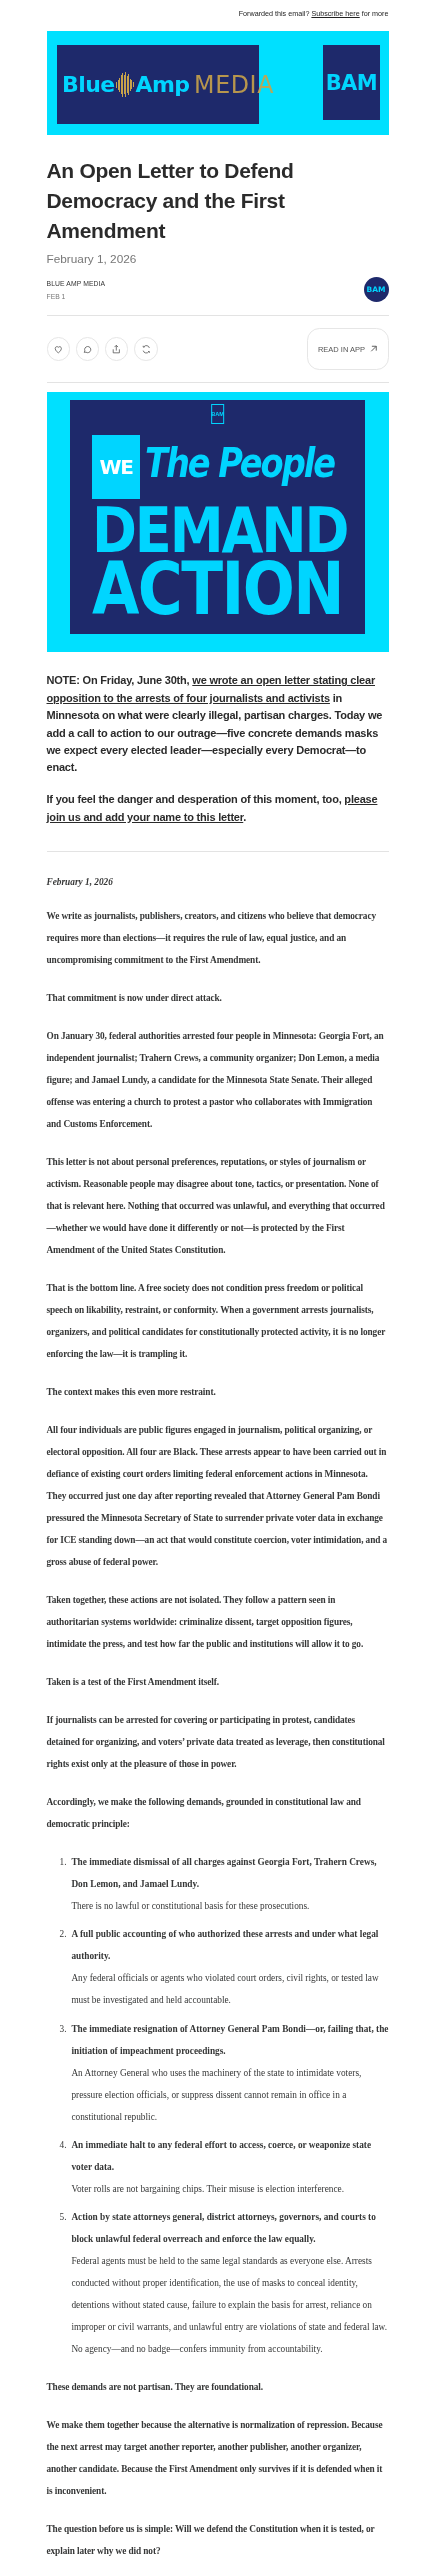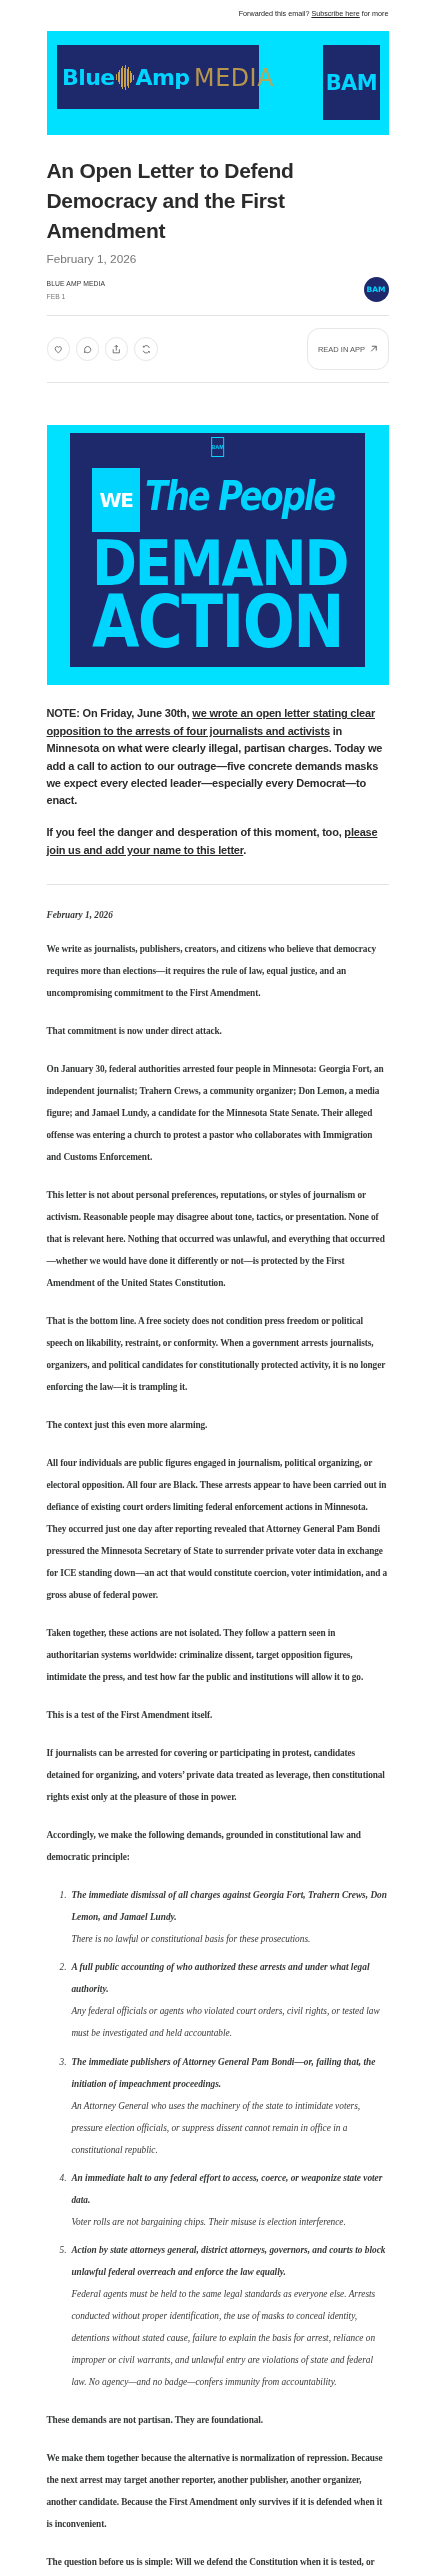--- a/index.html
+++ b/index.html
@@ -21,21 +21,21 @@
   
   .banner {
     height: 68px; background: #00e0ff; position: relative;
   }
   .logo-box {
     position: absolute; left: 10.6px; top: 14.3px; width: 202px; height: 75px;
     background: #1e296b;
     display: flex; align-items: center; padding-left: 5px;
   }
   .banner { height: 104px; }
-  .logo-box { top: 14.3px; height: 64px; }
+  .logo-box { top: 14.3px; height: 79px; }
   .logo-blue { color: #00d5ff; font-weight: 900; font-size: 22px; font-family: "DejaVu Sans", sans-serif; letter-spacing: -0.6px; }
   .wave { display: inline-flex; align-items: center; gap: 0.6px; margin: 0 1.9px; height: 25px; }
   .wave i { display: block; width: 0.9px; background: #c8a24a; }
   .logo-media { color: #c8a24a; font-size: 25px; font-weight: 100; font-family: "DejaVu Sans", sans-serif; letter-spacing: 0.6px; margin-left: 2.5px; -webkit-text-stroke: 0; opacity: .9; font-weight: normal; transform: scaleX(0.95); }
   .bam-box {
     position: absolute; right: 8.7px; top: 14.3px; width: 57px; height: 75px;
     background: #1e296b; color: #00d5ff; font-weight: 900; font-size: 21px;
     font-family: "DejaVu Sans", sans-serif;
     display: flex; align-items: center; justify-content: center; letter-spacing: -0.6px;
   }
@@ -63,21 +63,21 @@
     display: flex; align-items: center; justify-content: center;
   }
   .circ svg { width: 10.6px; height: 10.6px; }
   .readapp {
     height: 42px; padding: 0 10px; border: 0.6px solid #e6e6e6; border-radius: 12.4px;
     display: flex; align-items: center; gap: 5px; font-size: 7.5px; color: #555;
   }
 
   
   .hero {
-    margin-top: 42px; height: 260px; background: #00e0ff; position: relative;
+    margin-top: 9px; height: 260px; background: #00e0ff; position: relative;
   }
   .hero-inner {
     position: absolute; left: 23.6px; right: 23.6px; top: 8px; bottom: 18px;
     background: #1e296b;
   }
   .hero-bam {
     position: absolute; left: 50%; top: 3.7px; transform: translateX(-50%);
     width: 13.7px; height: 20px; border: 0.9px solid #00d5ff; color: #00d5ff;
     font-size: 5.6px; font-weight: bold; display: flex; align-items: center; justify-content: center;
   }
@@ -107,21 +107,21 @@
   }
   .note a { color: #2b2b2b; text-decoration: underline; }
   .note p + p { margin-top: 14.3px; }
   .note-hr { margin-top: 25px; }
 
   
   .letter { font-family: "Liberation Serif", serif; color: #363737; font-size: 9.3px; line-height: 22px; }
   .letter .ldate { font-style: italic; font-weight: bold; margin-top: 23.6px; line-height: 13.7px; }
   .letter p { margin-top: 16px; letter-spacing: -0.1px; font-weight: bold; }
   .letter ol { margin-top: 16px; padding-left: 22.4px; }
-  .letter ol li { margin-bottom: 6.2px; padding-left: 2.5px; font-style: italic; }
+  .letter ol li { margin-bottom: 6.2px; padding-left: 2.5px; }
   .letter ol li b { display: block; }
 </style>
 </head>
 <body>
 
 <div class="wrap">
 
   <div class="fwd">
     <span>Forwarded this email? </span><a>Subscribe here</a><span> for more</span>
   </div>
@@ -217,38 +217,38 @@
   <hr class="hr note-hr">
 
   <div class="letter">
     <div class="ldate">February 1, 2026</div>
 
     <p>We write as journalists, publishers, creators, and citizens who believe that democracy requires more than elections—it requires the rule of law, equal justice, and an uncompromising commitment to the First Amendment.</p>
     <p>That commitment is now under direct attack.</p>
     <p>On January 30, federal authorities arrested four people in Minnesota: Georgia Fort, an independent journalist; Trahern Crews, a community organizer; Don Lemon, a media figure; and Jamael Lundy, a candidate for the Minnesota State Senate. Their alleged offense was entering a church to protest a pastor who collaborates with Immigration and Customs Enforcement.</p>
     <p>This letter is not about personal preferences, reputations, or styles of journalism or activism. Reasonable people may disagree about tone, tactics, or presentation. None of that is relevant here. Nothing that occurred was unlawful, and everything that occurred—whether we would have done it differently or not—is protected by the First Amendment of the United States Constitution.</p>
     <p>That is the bottom line. A free society does not condition press freedom or political speech on likability, restraint, or conformity. When a government arrests journalists, organizers, and political candidates for constitutionally protected activity, it is no longer enforcing the law—it is trampling it.</p>
-    <p>The context just this even more alarming.</p>
+    <p>The context makes this even more restraint.</p>
     <p>All four individuals are public figures engaged in journalism, political organizing, or electoral opposition. All four are Black. These arrests appear to have been carried out in defiance of existing court orders limiting federal enforcement actions in Minnesota. They occurred just one day after reporting revealed that Attorney General Pam Bondi pressured the Minnesota Secretary of State to surrender private voter data in exchange for ICE standing down—an act that would constitute coercion, voter intimidation, and a gross abuse of federal power.</p>
     <p>Taken together, these actions are not isolated. They follow a pattern seen in authoritarian systems worldwide: criminalize dissent, target opposition figures, intimidate the press, and test how far the public and institutions will allow it to go.</p>
-    <p>This is a test of the First Amendment itself.</p>
+    <p>Taken is a test of the First Amendment itself.</p>
     <p>If journalists can be arrested for covering or participating in protest, candidates detained for organizing, and voters’ private data treated as leverage, then constitutional rights exist only at the pleasure of those in power.</p>
     <p>Accordingly, we make the following demands, grounded in constitutional law and democratic principle:</p>
 
     <ol>
       <li>
         <b>The immediate dismissal of all charges against Georgia Fort, Trahern Crews, Don Lemon, and Jamael Lundy.</b>
         <span>There is no lawful or constitutional basis for these prosecutions.</span>
       </li>
       <li>
         <b>A full public accounting of who authorized these arrests and under what legal authority.</b>
         <span>Any federal officials or agents who violated court orders, civil rights, or tested law must be investigated and held accountable.</span>
       </li>
       <li>
-        <b>The immediate publishers of Attorney General Pam Bondi—or, failing that, the initiation of impeachment proceedings.</b>
+        <b>The immediate resignation of Attorney General Pam Bondi—or, failing that, the initiation of impeachment proceedings.</b>
         <span>An Attorney General who uses the machinery of the state to intimidate voters, pressure election officials, or suppress dissent cannot remain in office in a constitutional republic.</span>
       </li>
       <li>
         <b>An immediate halt to any federal effort to access, coerce, or weaponize state voter data.</b>
         <span>Voter rolls are not bargaining chips. Their misuse is election interference.</span>
       </li>
       <li>
         <b>Action by state attorneys general, district attorneys, governors, and courts to block unlawful federal overreach and enforce the law equally.</b>
         <span>Federal agents must be held to the same legal standards as everyone else. Arrests conducted without proper identification, the use of masks to conceal identity, detentions without stated cause, failure to explain the basis for arrest, reliance on improper or civil warrants, and unlawful entry are violations of state and federal law. No agency—and no badge—confers immunity from accountability.</span>
       </li>

